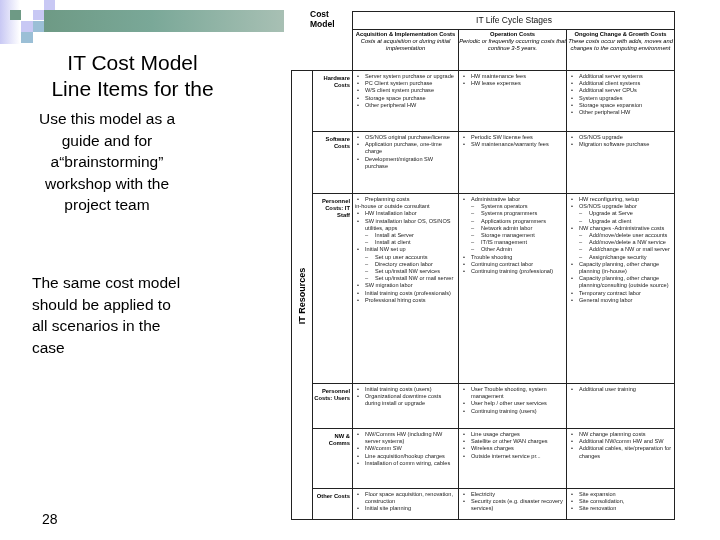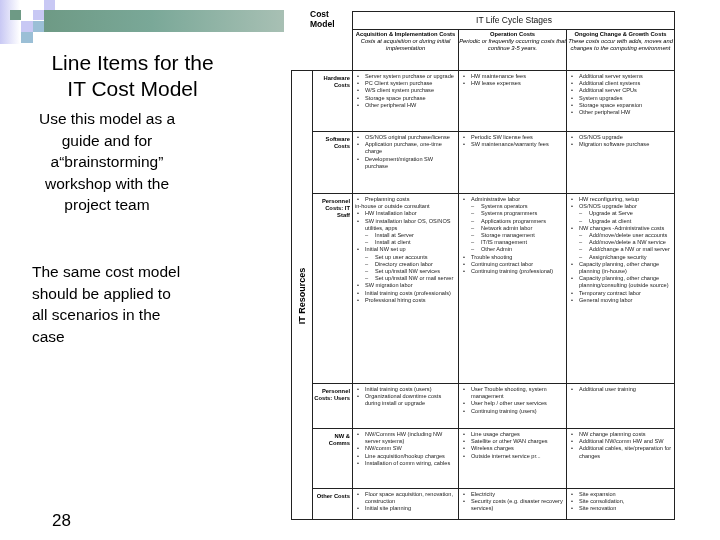--- a/index.html
+++ b/index.html
@@ -2,21 +2,21 @@
 <html><head>
 <meta charset="utf-8">
 <style>
   html, body { margin:0; padding:0; }
   body { width:720px; height:540px; position:relative; background:#ffffff; overflow:hidden;
          font-family:"Liberation Sans", sans-serif; color:#000; }
   .deco { position:absolute; }
   .title { position:absolute; left:20px; top:50px; width:225px; text-align:center;
            font-size:21px; line-height:26px; color:#000; }
   .body-text { position:absolute; left:32px; width:150px; font-size:15.5px; line-height:21.6px; }
-  .page-num { position:absolute; left:52px; top:511px; font-size:17px; }
+  .page-num { position:absolute; left:42px; top:511px; font-size:14px; }
 
   .cm-label { position:absolute; left:310px; top:9px; width:40px; 
               font-weight:bold; font-size:8.5px; line-height:10px; }
 
   .tbl { position:absolute; left:291px; top:11px; width:384px; height:509px; }
   .line { position:absolute; background:#222; }
   .cell { position:absolute; font-size:5.6px; line-height:7.2px; color:#222; overflow:hidden; }
   .hdr-top { position:absolute; left:62px; top:0; width:322px; height:18px; text-align:center;
              font-size:8.5px; line-height:18px; color:#111; font-family:"Liberation Sans", sans-serif; }
   .col-hdr { position:absolute; top:18px; height:41px; text-align:center; font-size:5.8px; line-height:7px; padding-top:2px; }
@@ -42,26 +42,26 @@
 <div class="deco" style="left:44px;top:0;width:11px;height:10px;background:#c8c8f4;"></div>
 <div class="deco" style="left:10px;top:10px;width:11px;height:10px;background:#6e9a85;"></div>
 <div class="deco" style="left:33px;top:10px;width:11px;height:10px;background:#c8c8f4;"></div>
 <div class="deco" style="left:44px;top:10px;width:11px;height:10px;background:#9bbfd6;"></div>
 <div class="deco" style="left:21px;top:21px;width:12px;height:11px;background:#c8c8f4;"></div>
 <div class="deco" style="left:33px;top:21px;width:11px;height:11px;background:#9bbfd6;"></div>
 <div class="deco" style="left:21px;top:32px;width:12px;height:11px;background:#9bbfd6;"></div>
 <div class="deco" style="left:44px;top:10px;width:240px;height:22px;background:linear-gradient(90deg,#6e9a85 0%,#7aa898 45%,#a8c0b4 100%);"></div>
 
 <div class="title">
+  <div>IT Cost Model</div>
   <div>Line Items for the</div>
-  <div>IT Cost Model</div>
 </div>
 
 <div class="body-text" style="top:108px;text-align:center;">Use this model as a guide and for a“brainstorming” workshop with the project team</div>
-<div class="body-text" style="top:261px;">The same cost model should be applied to all scenarios in the case</div>
+<div class="body-text" style="top:272px;">The same cost model should be applied to all scenarios in the case</div>
 <div class="page-num">28</div>
 
 <div class="cm-label">Cost Model</div>
 
 <div class="tbl">
 
   <div class="line" style="left:61px;top:0;width:323px;height:1px;"></div>
   <div class="line" style="left:0;top:59px;width:384px;height:1px;"></div>
   <div class="line" style="left:0;top:59px;width:1px;height:450px;"></div>
   <div class="line" style="left:0;top:508px;width:384px;height:1px;"></div>

